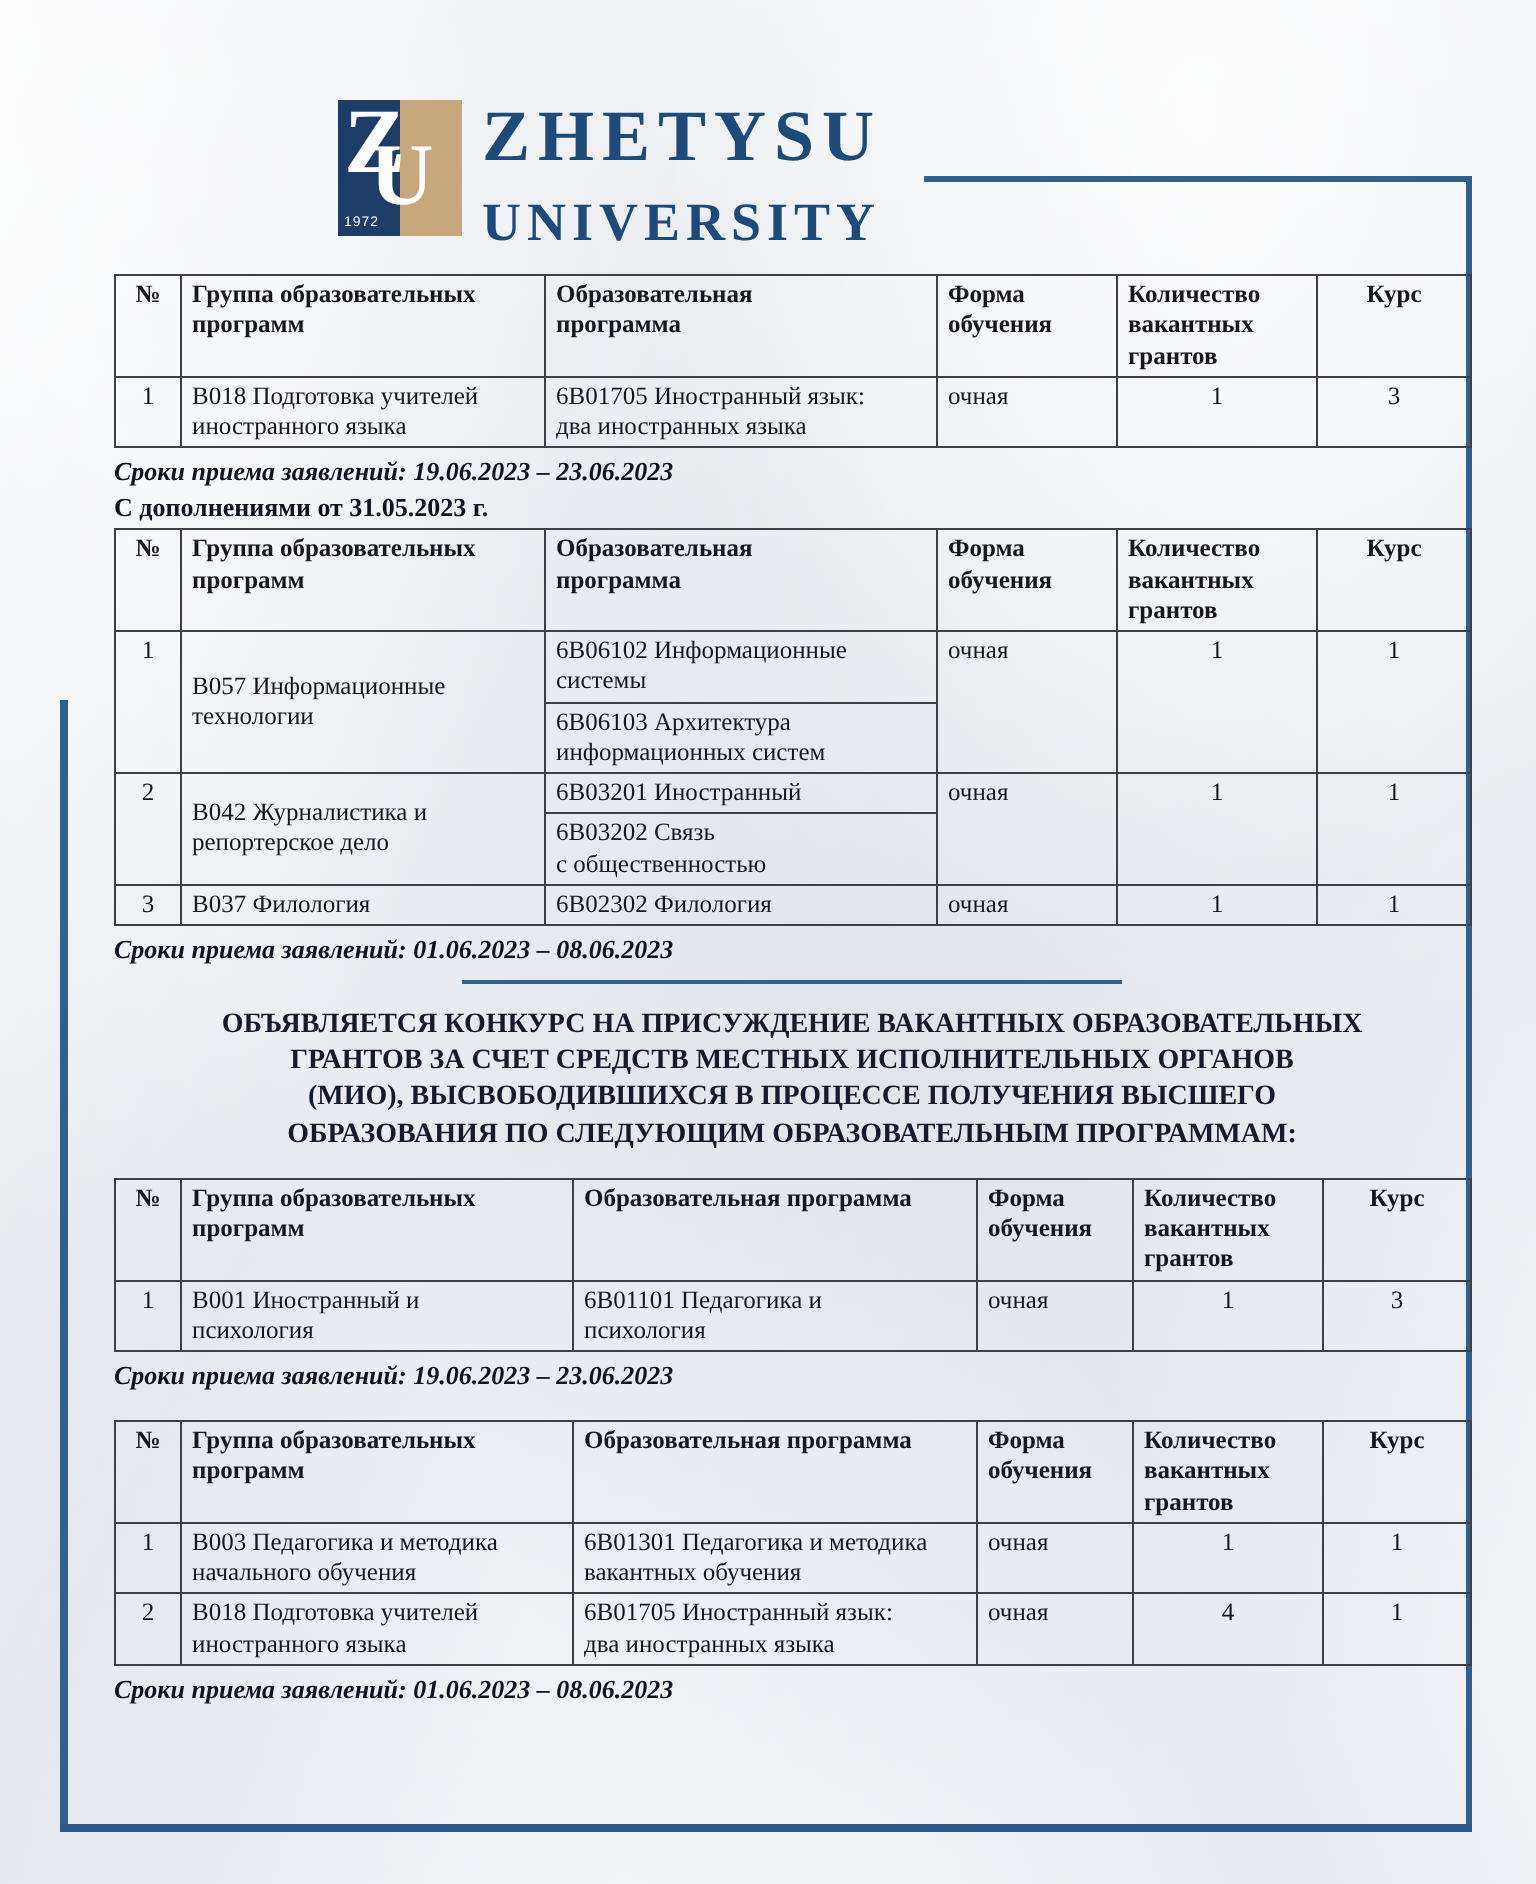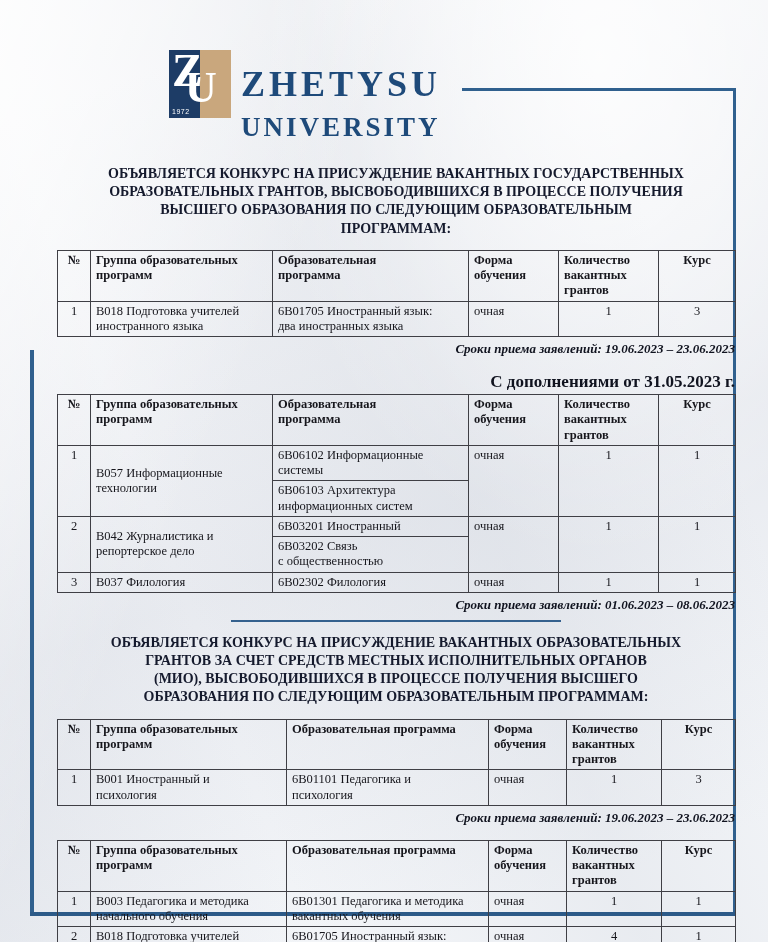--- a/index.html
+++ b/index.html
@@ -25,42 +25,42 @@
 
   
   .logo-row{display:flex;align-items:flex-start;margin:50px 0 0 112px;}
   .logo-mark{position:relative;width:62px;height:68px;flex:0 0 62px;}
   .sq-z{position:absolute;left:0;top:0;width:31px;height:68px;background:#1d3c66;}
   .sq-u{position:absolute;left:31px;top:0;width:31px;height:68px;background:#c9a77d;}
   .glyph-z{position:absolute;left:3px;top:-4px;color:#fff;font-size:46px;font-weight:bold;line-height:1.1;}
   .glyph-u{position:absolute;left:16px;top:14px;color:#fff;font-size:44px;font-weight:bold;line-height:1.1;}
   .logo-year{position:absolute;left:3px;bottom:3px;color:#fff;font-size:7px;letter-spacing:.5px;font-family:"Liberation Sans",sans-serif;}
   .logo-text{margin-left:10px;color:#1e4a7a;line-height:1;}
-  .logo-name1{font-size:36px;font-weight:bold;letter-spacing:4px;margin-top:16px;}
+  .logo-name1{font-size:36px;font-weight:bold;letter-spacing:4px;}
   .logo-name2{font-size:27px;font-weight:bold;letter-spacing:3px;margin-top:12px;}
 
   .heading{
     margin:24px auto 0;width:660px;text-align:center;
     font-weight:bold;font-size:14px;line-height:1.3;color:#151a2d;
     white-space:pre-line;
   }
   .heading2{margin-top:12px;}
 
   table{border-collapse:collapse;width:678px;margin-top:12px;
         font-size:12.5px;color:#16161c;table-layout:fixed;}
   th,td{border:1px solid #3f3f45;padding:2px 5px;vertical-align:top;
         line-height:1.22;white-space:pre-line;text-align:left;}
   th{font-weight:bold;}
   .c{text-align:center;}
   .v-mid{vertical-align:middle;}
 
-  .deadline{width:678px;text-align:right;font-style:italic;font-weight:bold;
+  .deadline{width:678px;font-style:italic;font-weight:bold;
             font-size:13px;color:#10131f;margin-top:4px;}
-  .amendment{width:678px;text-align:right;font-weight:bold;font-size:17px;
-             color:#10131f;margin-top:15px;}
+  .amendment{width:678px;text-align:left;font-weight:bold;font-size:13px;
+             color:#10131f;margin-top:2px;}
   .divider{width:330px;height:2px;background:#35618e;margin:7px auto 4px;}
 </style>
 </head>
 <body>
 
 <div class="page">
 
   <div class="frame-top"></div>
   <div class="frame-right"></div>
   <div class="frame-bottom"></div>
@@ -75,24 +75,20 @@
         <span class="glyph-z">Z</span>
         <span class="glyph-u">U</span>
         <span class="logo-year">1972</span>
       </div>
       <div class="logo-text">
         <div class="logo-name1">ZHETYSU</div>
         <div class="logo-name2">UNIVERSITY</div>
       </div>
     </div>
 
-    <div class="heading">ОБЪЯВЛЯЕТСЯ КОНКУРС НА ПРИСУЖДЕНИЕ ВАКАНТНЫХ ГОСУДАРСТВЕННЫХ
-ОБРАЗОВАТЕЛЬНЫХ ГРАНТОВ, ВЫСВОБОДИВШИХСЯ В ПРОЦЕССЕ ПОЛУЧЕНИЯ
-ВЫСШЕГО ОБРАЗОВАНИЯ ПО СЛЕДУЮЩИМ ОБРАЗОВАТЕЛЬНЫМ
-ПРОГРАММАМ:</div>
 
     <table>
       <colgroup>
           <col style="width:33px">
           <col style="width:182px">
           <col style="width:196px">
           <col style="width:90px">
           <col style="width:100px">
           <col style="width:77px">
         </colgroup>

